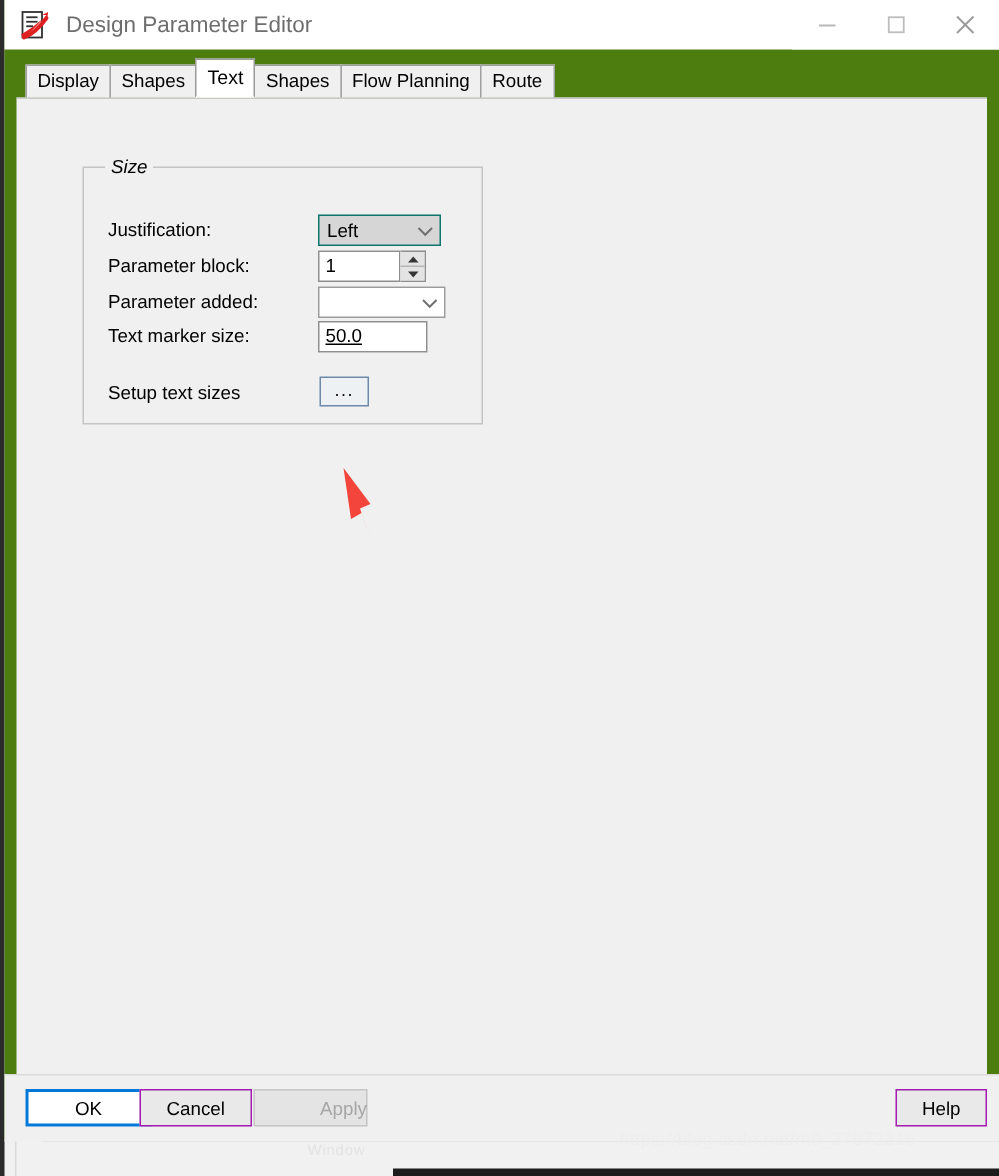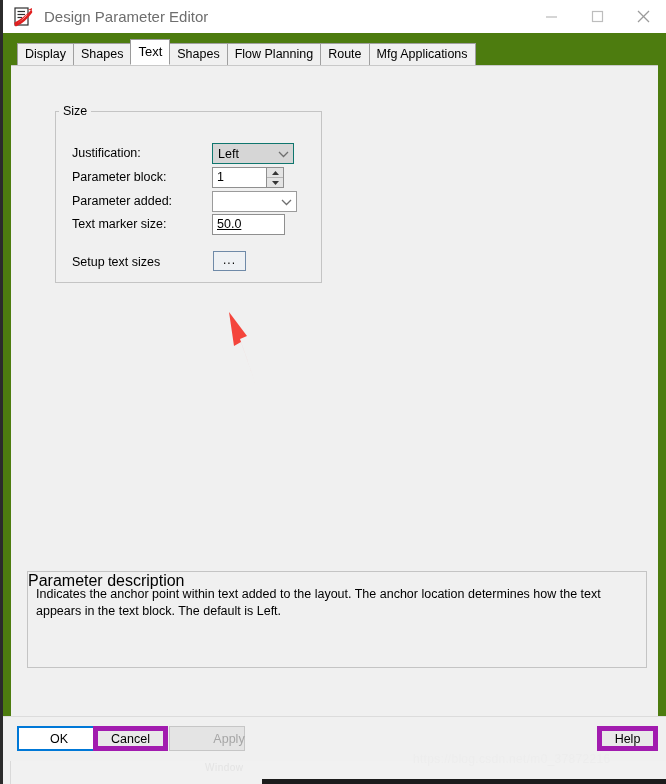--- a/index.html
+++ b/index.html
@@ -163,26 +163,27 @@
   }
 
   
   .groupbox {
     position: absolute;
     border: 1px solid #c4c4c4;
   }
   .groupbox > .gb-title {
     position: absolute;
     top: -8px;
-    left: 3px;
+    left: 14px;
     background: #f0f0f0;
     padding: 0 4px;
     font-size: 12.5px;
     color: #000;
     white-space: nowrap;
+    font-style: italic;
   }
   #size-group {
     left: 44px;
     top: 45px;
     width: 265px;
     height: 170px;
   }
 
   .field-row {
     position: absolute;
@@ -330,21 +331,21 @@
     top: 716px;
     width: 663px;
     height: 44px;
     background: #f0f0f0;
     border-top: 1px solid #dcdcdc;
   }
   .btn {
     position: absolute;
     box-sizing: border-box;
     height: 25px;
-    border: 5px solid #a21caf;
+    border: 1px solid #a21caf;
     background: #e9e9e9;
     font-size: 12.5px;
     color: #000;
     display: flex;
     align-items: center;
     justify-content: center;
     font-family: "Liberation Sans", sans-serif;
   }
   .btn.default-focus {
     border: 2px solid #0078d7;
@@ -416,21 +417,20 @@
   </div>
 
   <div class="tabstrip">
     <div class="tabs">
       <div class="tab">Display</div>
       <div class="tab">Shapes</div>
       <div class="tab selected">Text</div>
       <div class="tab">Shapes</div>
       <div class="tab">Flow Planning</div>
       <div class="tab">Route</div>
-      <div class="tab">Mfg Applications</div>
     </div>
   </div>
 
   <div class="client">
 
     <div class="groupbox" id="size-group">
       <div class="gb-title">Size</div>
 
       <div class="field-row" style="top:34px;">
         <span class="field-label">Justification:</span>
@@ -485,24 +485,20 @@
       </div>
       <div class="ellipsis-btn" style="left:157px; top:139px;">...</div>
     </div>
 
     <div class="red-arrow">
       <svg width="80" height="100" viewBox="0 0 80 100">
         <path d="M22 10 L40 34 L33 37 L52 92 L34 40 L27 44 Z" fill="#f4453c"></path>
       </svg>
     </div>
 
-    <div id="desc-group">
-      <div class="gb-title">Parameter description</div>
-      <div class="desc-text">Indicates the anchor point within text added to the layout. The anchor location determines how the text appears in the text block. The default is Left.</div>
-    </div>
 
   </div>
 
   <div class="buttonbar">
     <div class="btn default-focus" style="left:14px; top:9px; width:84px;">OK</div>
     <div class="btn" style="left:90px; top:9px; width:75px;">Cancel</div>
     <div class="btn disabled" style="left:166px; top:9px; width:76px;">Apply</div>
     <div class="btn" style="left:594px; top:9px; width:61px;">Help</div>
   </div>
 

